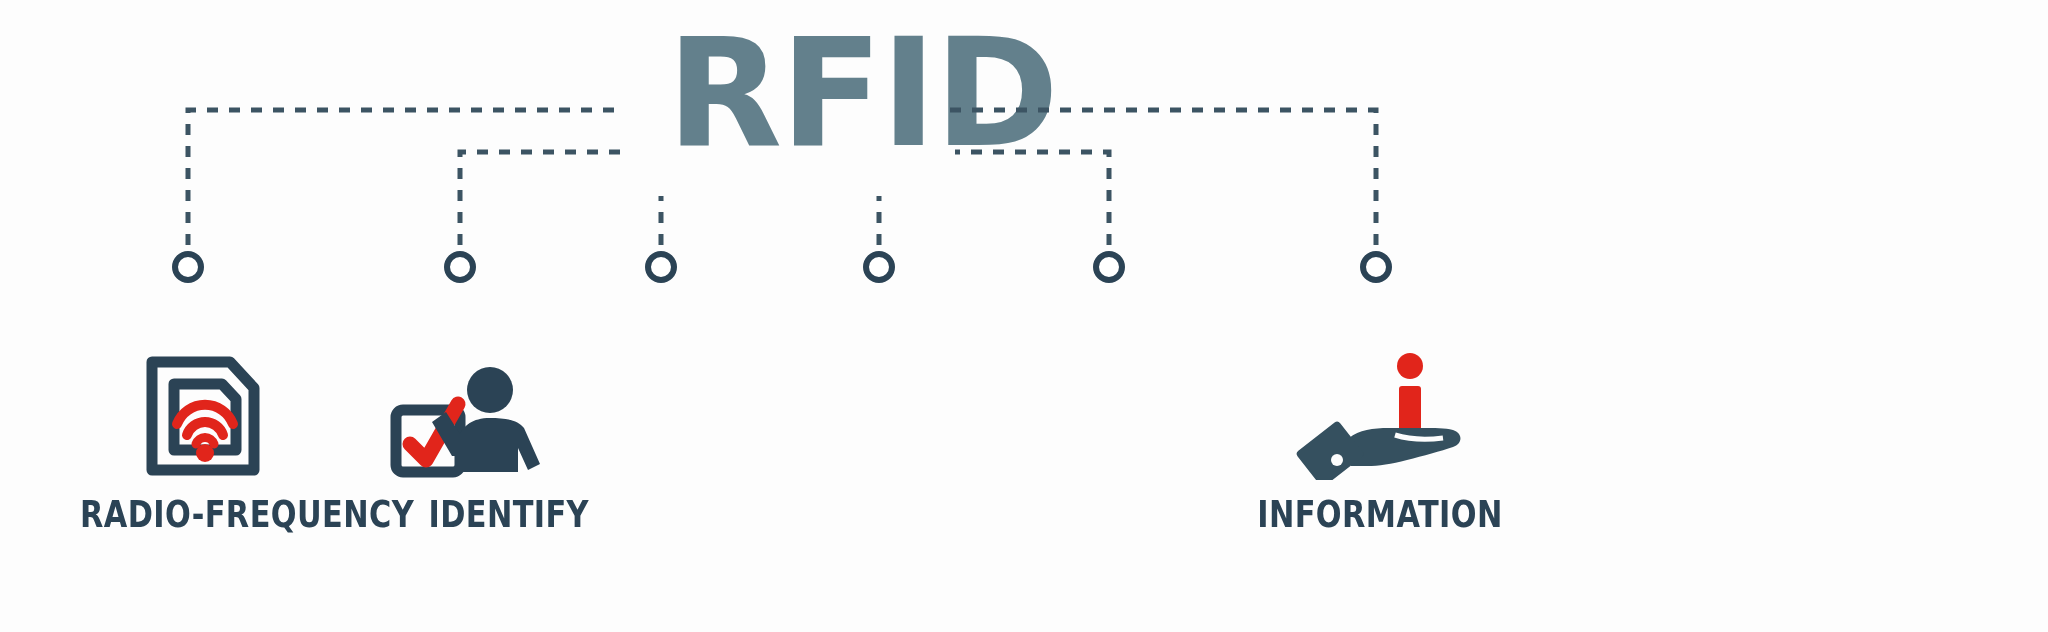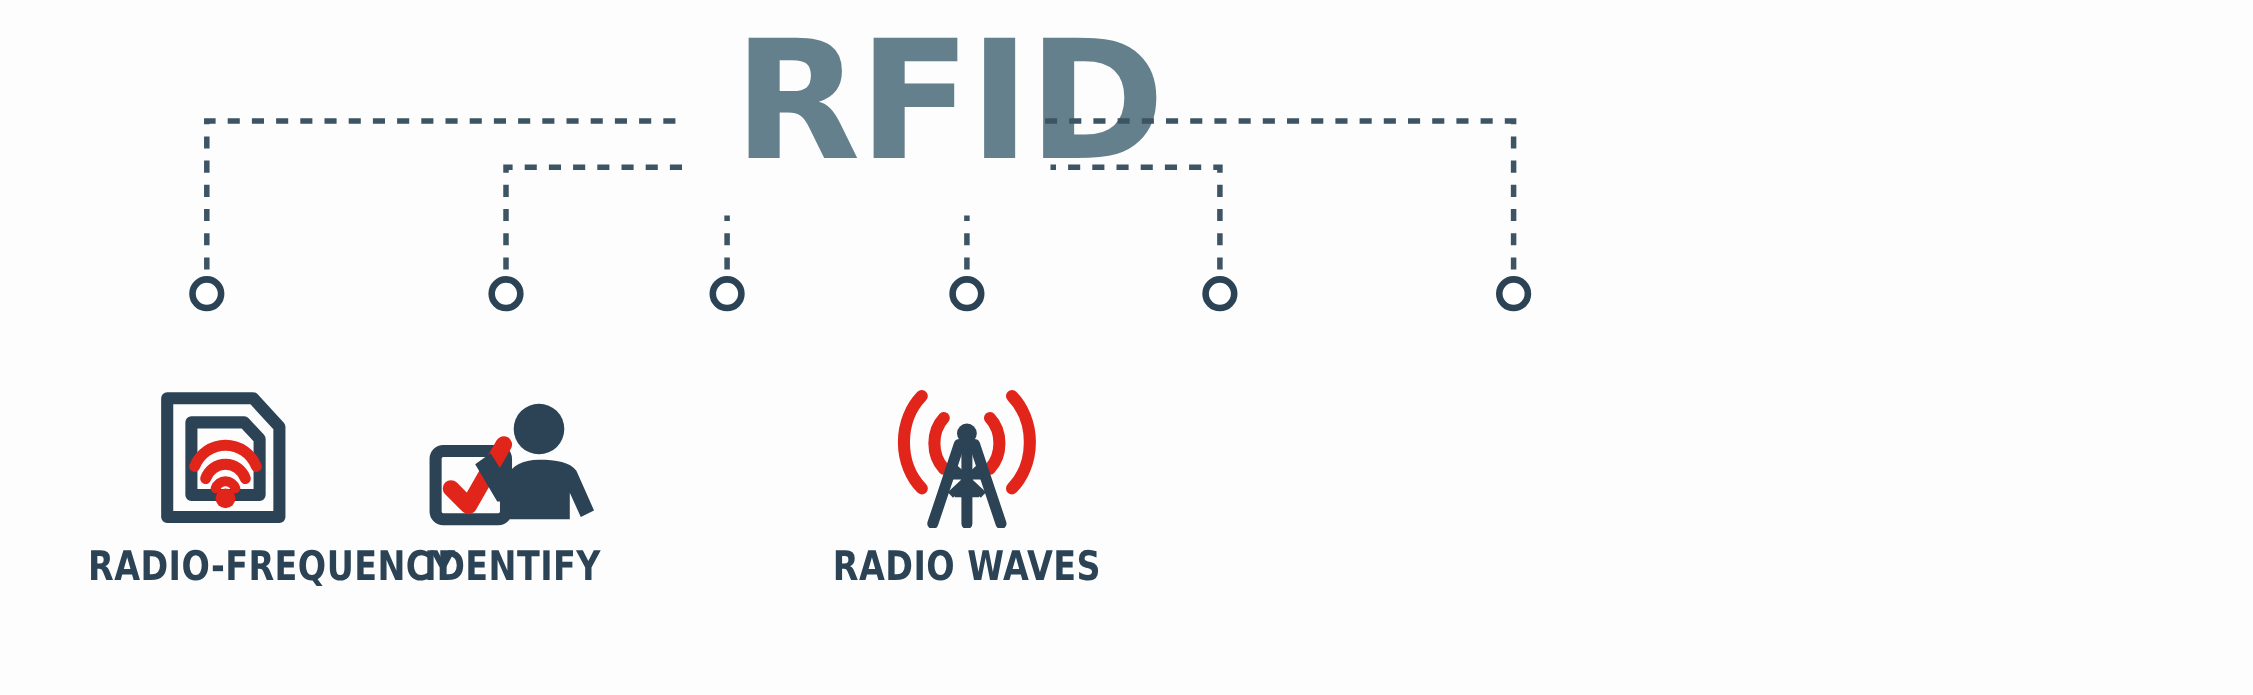--- a/index.html
+++ b/index.html
@@ -109,21 +109,21 @@
         <path d="M 36 32 L 84 32 L 98 47 L 98 98 L 36 98 Z" fill="none" stroke="#2b4355" stroke-width="11" stroke-linejoin="round"></path>
         <path d="M 39 72 A 30 30 0 0 1 95 72" fill="none" stroke="#e1251b" stroke-width="10" stroke-linecap="round"></path>
         <path d="M 49 83 A 19 19 0 0 1 85 83" fill="none" stroke="#e1251b" stroke-width="10" stroke-linecap="round"></path>
         <path d="M 58 92 A 9.5 9.5 0 0 1 76 92" fill="none" stroke="#e1251b" stroke-width="9" stroke-linecap="round"></path>
         <circle cx="67" cy="101" r="9" fill="#e1251b"></circle>
       </svg>
     </div>
     <div class="label">RADIO-FREQUENCY</div>
   </div>
 
-  <div class="col" style="left:316px;">
+  <div class="col" style="left:316px;text-align:right;">
     <div class="icon-box">
       <svg width="160" height="128" viewBox="0 0 160 128">
         <rect x="10" y="58" width="64" height="62" rx="7" fill="none" stroke="#2b4355" stroke-width="11"></rect>
         <path d="M 24 92 L 40 108 L 72 52" fill="none" stroke="#e1251b" stroke-width="15" stroke-linecap="round" stroke-linejoin="round"></path>
         <circle cx="104" cy="38" r="23" fill="#2b4355"></circle>
         <path d="M 104 66
                  C 86 66 78 74 74 82
                  L 60 60
                  L 46 70
                  L 66 104
@@ -134,38 +134,39 @@
                  L 142 118
                  L 154 112
                  L 138 76
                  C 132 68 120 66 104 66 Z" fill="#2b4355"></path>
       </svg>
     </div>
     <div class="label">IDENTIFY</div>
   </div>
 
 
-  <div class="col" style="left:729px;">
+
+
+  <div class="col" style="left:1230px;">
     <div class="icon-box">
-      <svg width="134" height="132" viewBox="0 0 134 132">
+      <svg width="170" height="128" viewBox="0 0 170 128">
 
-        <path d="M 26 12 A 48 56 0 0 0 26 96" fill="none" stroke="#e1251b" stroke-width="11" stroke-linecap="round"></path>
-        <path d="M 46 32 A 26 31 0 0 0 46 78" fill="none" stroke="#e1251b" stroke-width="11" stroke-linecap="round"></path>
+        <circle cx="115" cy="14" r="13" fill="#e1251b"></circle>
+        <rect x="104" y="34" width="22" height="58" rx="3" fill="#e1251b"></rect>
 
-        <path d="M 108 12 A 48 56 0 0 1 108 96" fill="none" stroke="#e1251b" stroke-width="11" stroke-linecap="round"></path>
-        <path d="M 88 32 A 26 31 0 0 1 88 78" fill="none" stroke="#e1251b" stroke-width="11" stroke-linecap="round"></path>
+        <path d="M 54 86
+                 C 64 78 78 76 94 76
+                 L 126 76
+                 C 140 76 150 76 158 78
+                 C 168 81 168 92 158 95
+                 C 146 99 128 104 112 108
+                 C 96 112 84 114 72 114
+                 L 56 114 Z" fill="#35505f"></path>
+        <path d="M 100 83 C 116 88 132 88 148 86" fill="none" stroke="#fdfdfd" stroke-width="5"></path>
 
-        <circle cx="67" cy="46" r="9" fill="#2b4355"></circle>
-        <path d="M 67 50 L 67 128" stroke="#2b4355" stroke-width="10" stroke-linecap="round" fill="none"></path>
-        <path d="M 60 56 L 36 128" stroke="#2b4355" stroke-width="10" stroke-linecap="round" fill="none"></path>
-        <path d="M 74 56 L 98 128" stroke="#2b4355" stroke-width="10" stroke-linecap="round" fill="none"></path>
-        <path d="M 52 84 L 82 84" stroke="#2b4355" stroke-width="8" fill="none"></path>
-        <path d="M 56 100 L 78 100" stroke="#2b4355" stroke-width="8" fill="none"></path>
-        <path d="M 52 102 L 80 76" stroke="#2b4355" stroke-width="7" fill="none"></path>
-        <path d="M 82 102 L 54 76" stroke="#2b4355" stroke-width="7" fill="none"></path>
+        <rect x="8" y="80" width="54" height="44" rx="4" transform="rotate(-38 35 102)" fill="#35505f"></rect>
+        <circle cx="42" cy="108" r="6" fill="#fdfdfd"></circle>
       </svg>
     </div>
-    <div class="label">RADIO WAVES</div>
+    <div class="label">INFORMATION</div>
   </div>
-
-
 
 </div>
 
 </body></html>

